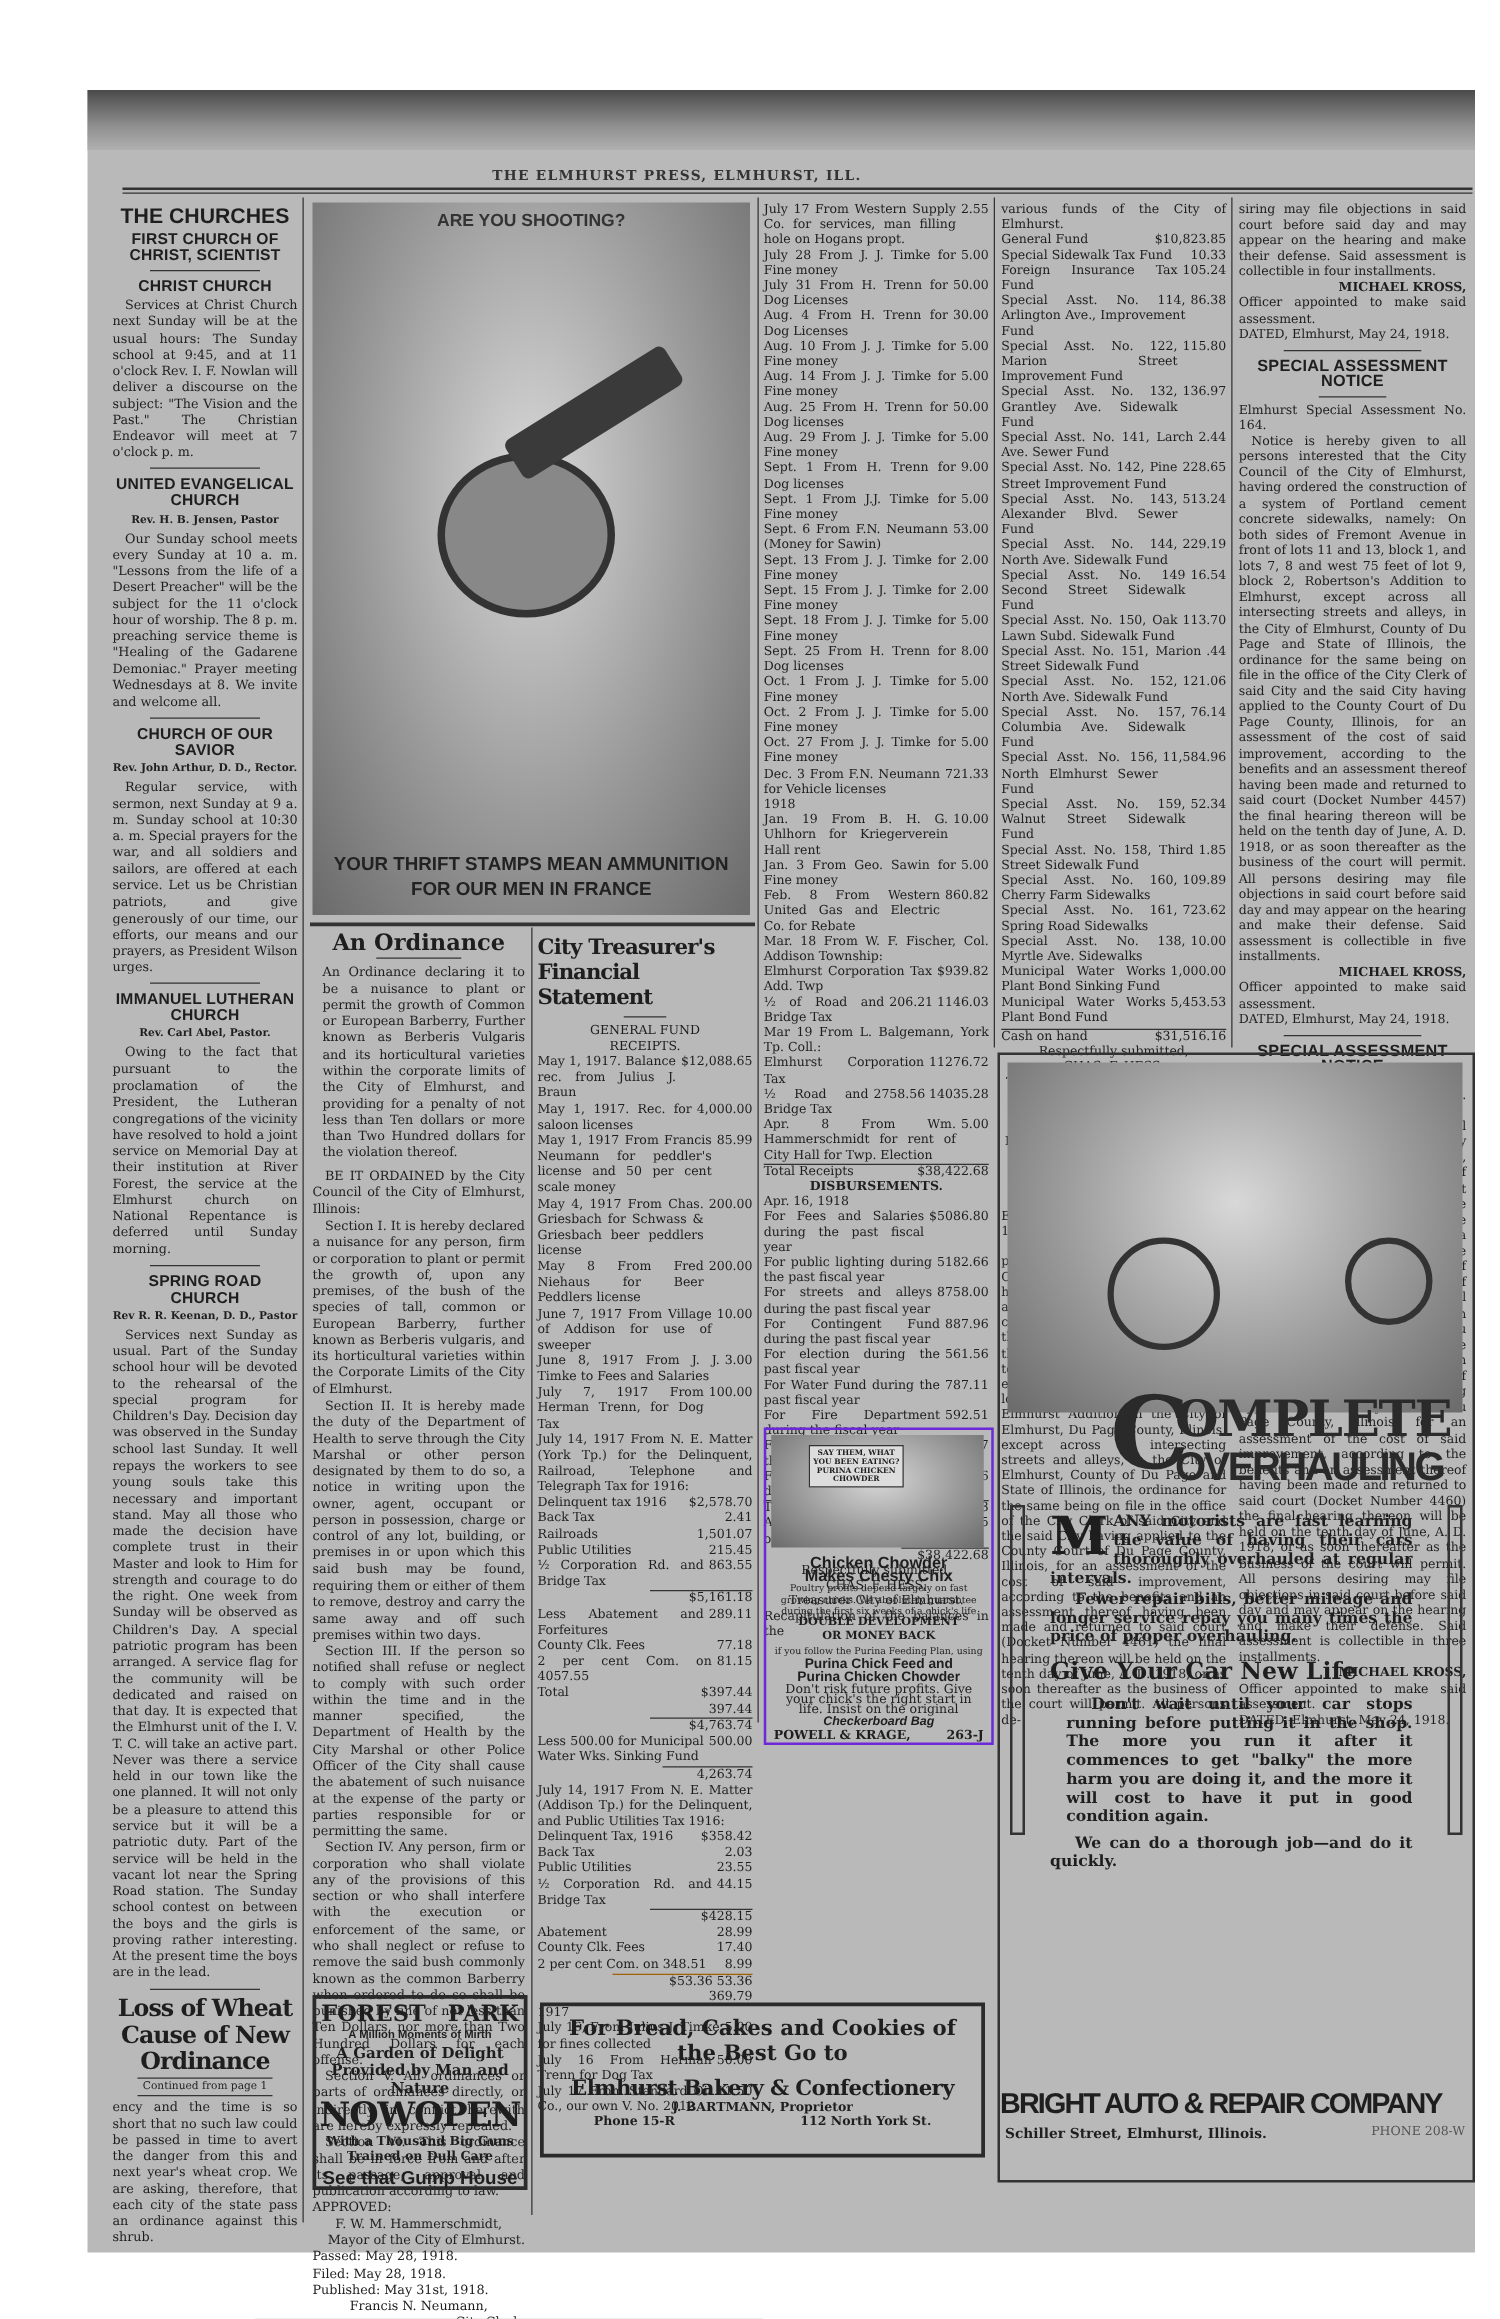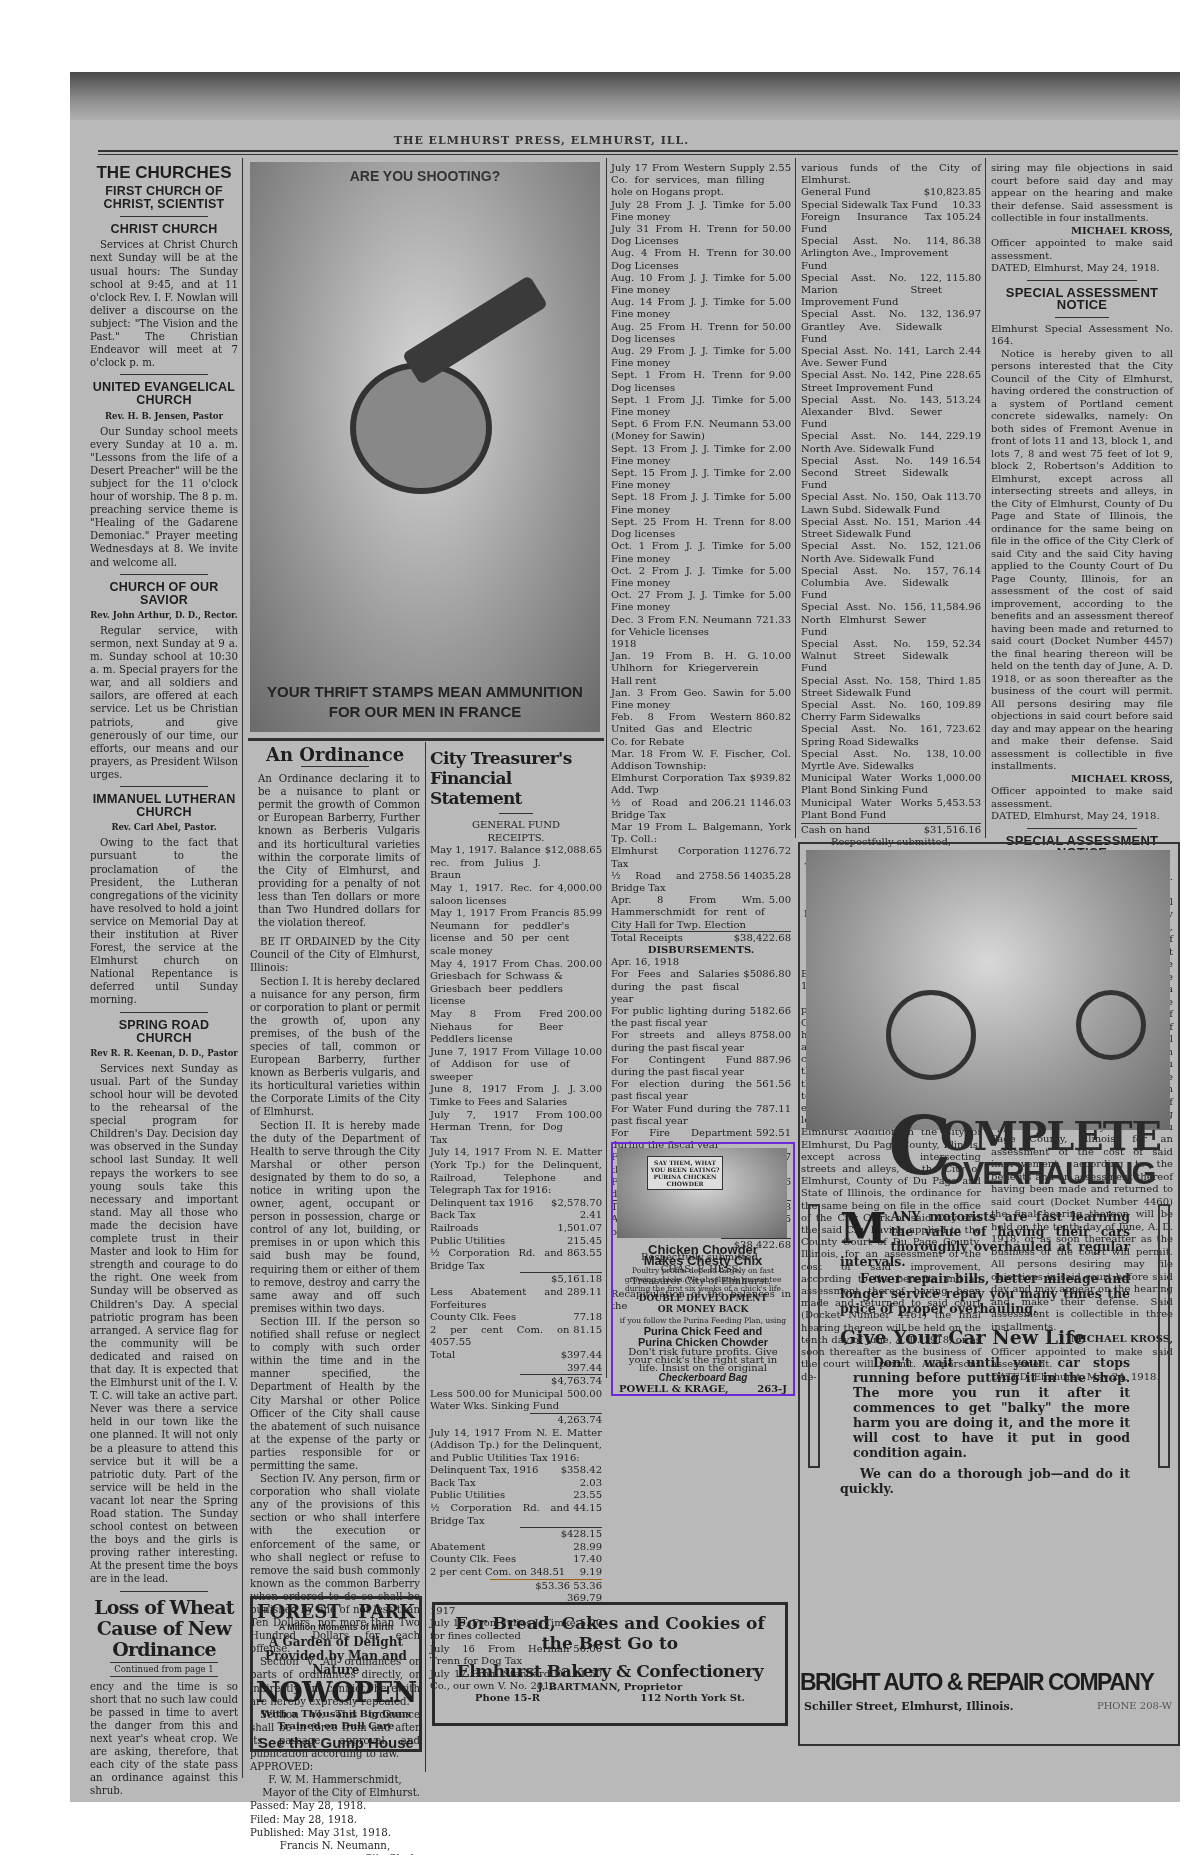--- a/index.html
+++ b/index.html
@@ -243,21 +243,21 @@
         <div class="row">
           <span>Abatement</span>
           <span>28.99</span>
         </div>
         <div class="row">
           <span>County Clk. Fees</span>
           <span>17.40</span>
         </div>
         <div class="row">
           <span>2 per cent Com. on 348.51</span>
-          <span>9.19</span>
+          <span>8.99</span>
         </div>
       </div>
     <div style="text-align:right;border-top:1px solid #a16207;margin-left:60px;">$53.36 53.36</div>
     <div style="text-align:right">369.79</div>
     <div>1917</div>
     <div id="tr-receipts-b">
         <div class="row">
           <span>July 16, From Julius J. Timke for fines collected</span>
           <span>5.00</span>
         </div>

